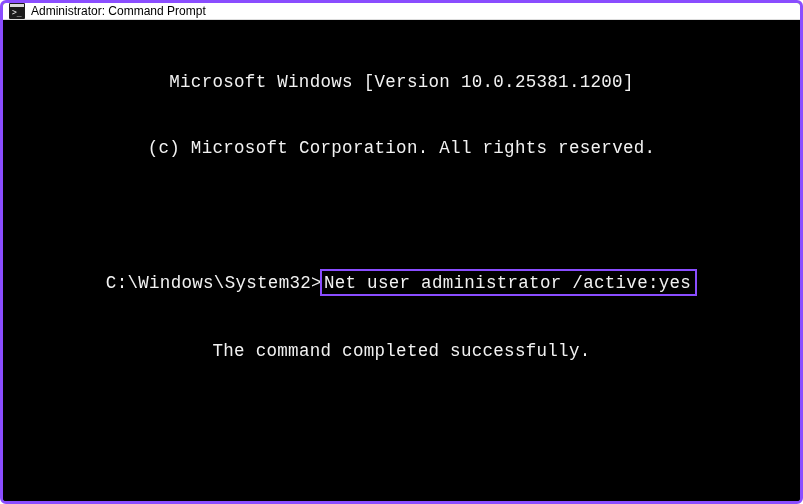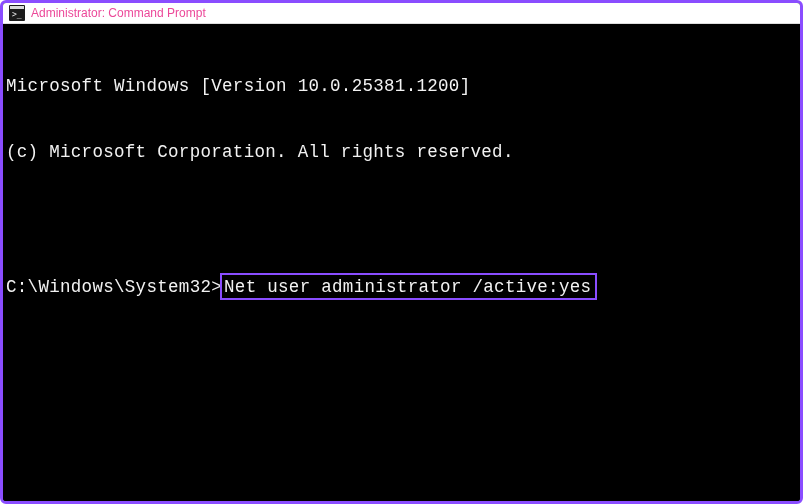--- a/index.html
+++ b/index.html
@@ -30,34 +30,34 @@
   .titlebar .app-icon {
     width: 16px;
     height: 16px;
     display: inline-flex;
     align-items: center;
     justify-content: center;
   }
   .titlebar .app-icon svg { width: 16px; height: 16px; }
   .titlebar .title {
     font-size: 12px;
-    color: #ec4899;
+    color: #000000;
   }
   .terminal {
     flex: 1;
     background: #000;
     color: #f2f2f2;
     font-family: Consolas, "Courier New", monospace;
     font-size: 17.5px;
     line-height: 22px;
     padding: 7px 3px 3px 3px;
     white-space: pre;
     letter-spacing: 0.3px;
   }
-  .terminal .line { white-space: pre; }
+  .terminal .line { white-space: pre; text-align: center; }
   .highlight-box {
     border: 2px solid #8a4dff;
     display: inline-block;
     padding: 1px 4px 0 2px;
     margin-left: -2px;
   }
   .blank { height: 22px; }
 </style>
 </head>
 <body>
@@ -73,18 +73,19 @@
       </svg>
     </span>
     <span class="title">Administrator: Command Prompt</span>
   </div>
 
   <div class="terminal">
     <div class="line">Microsoft Windows [Version 10.0.25381.1200]</div>
     <div class="line">(c) Microsoft Corporation. All rights reserved.</div>
     <div class="blank"></div>
     <div class="line"><span>C:\Windows\System32&gt;</span><span class="highlight-box"><span>Net user administrator /active:yes</span></span></div>
+    <div class="line">The command completed successfully.</div>
     <div class="blank"></div>
     <div class="blank"></div>
     
   </div>
 
 </div>
 
 </body></html>

